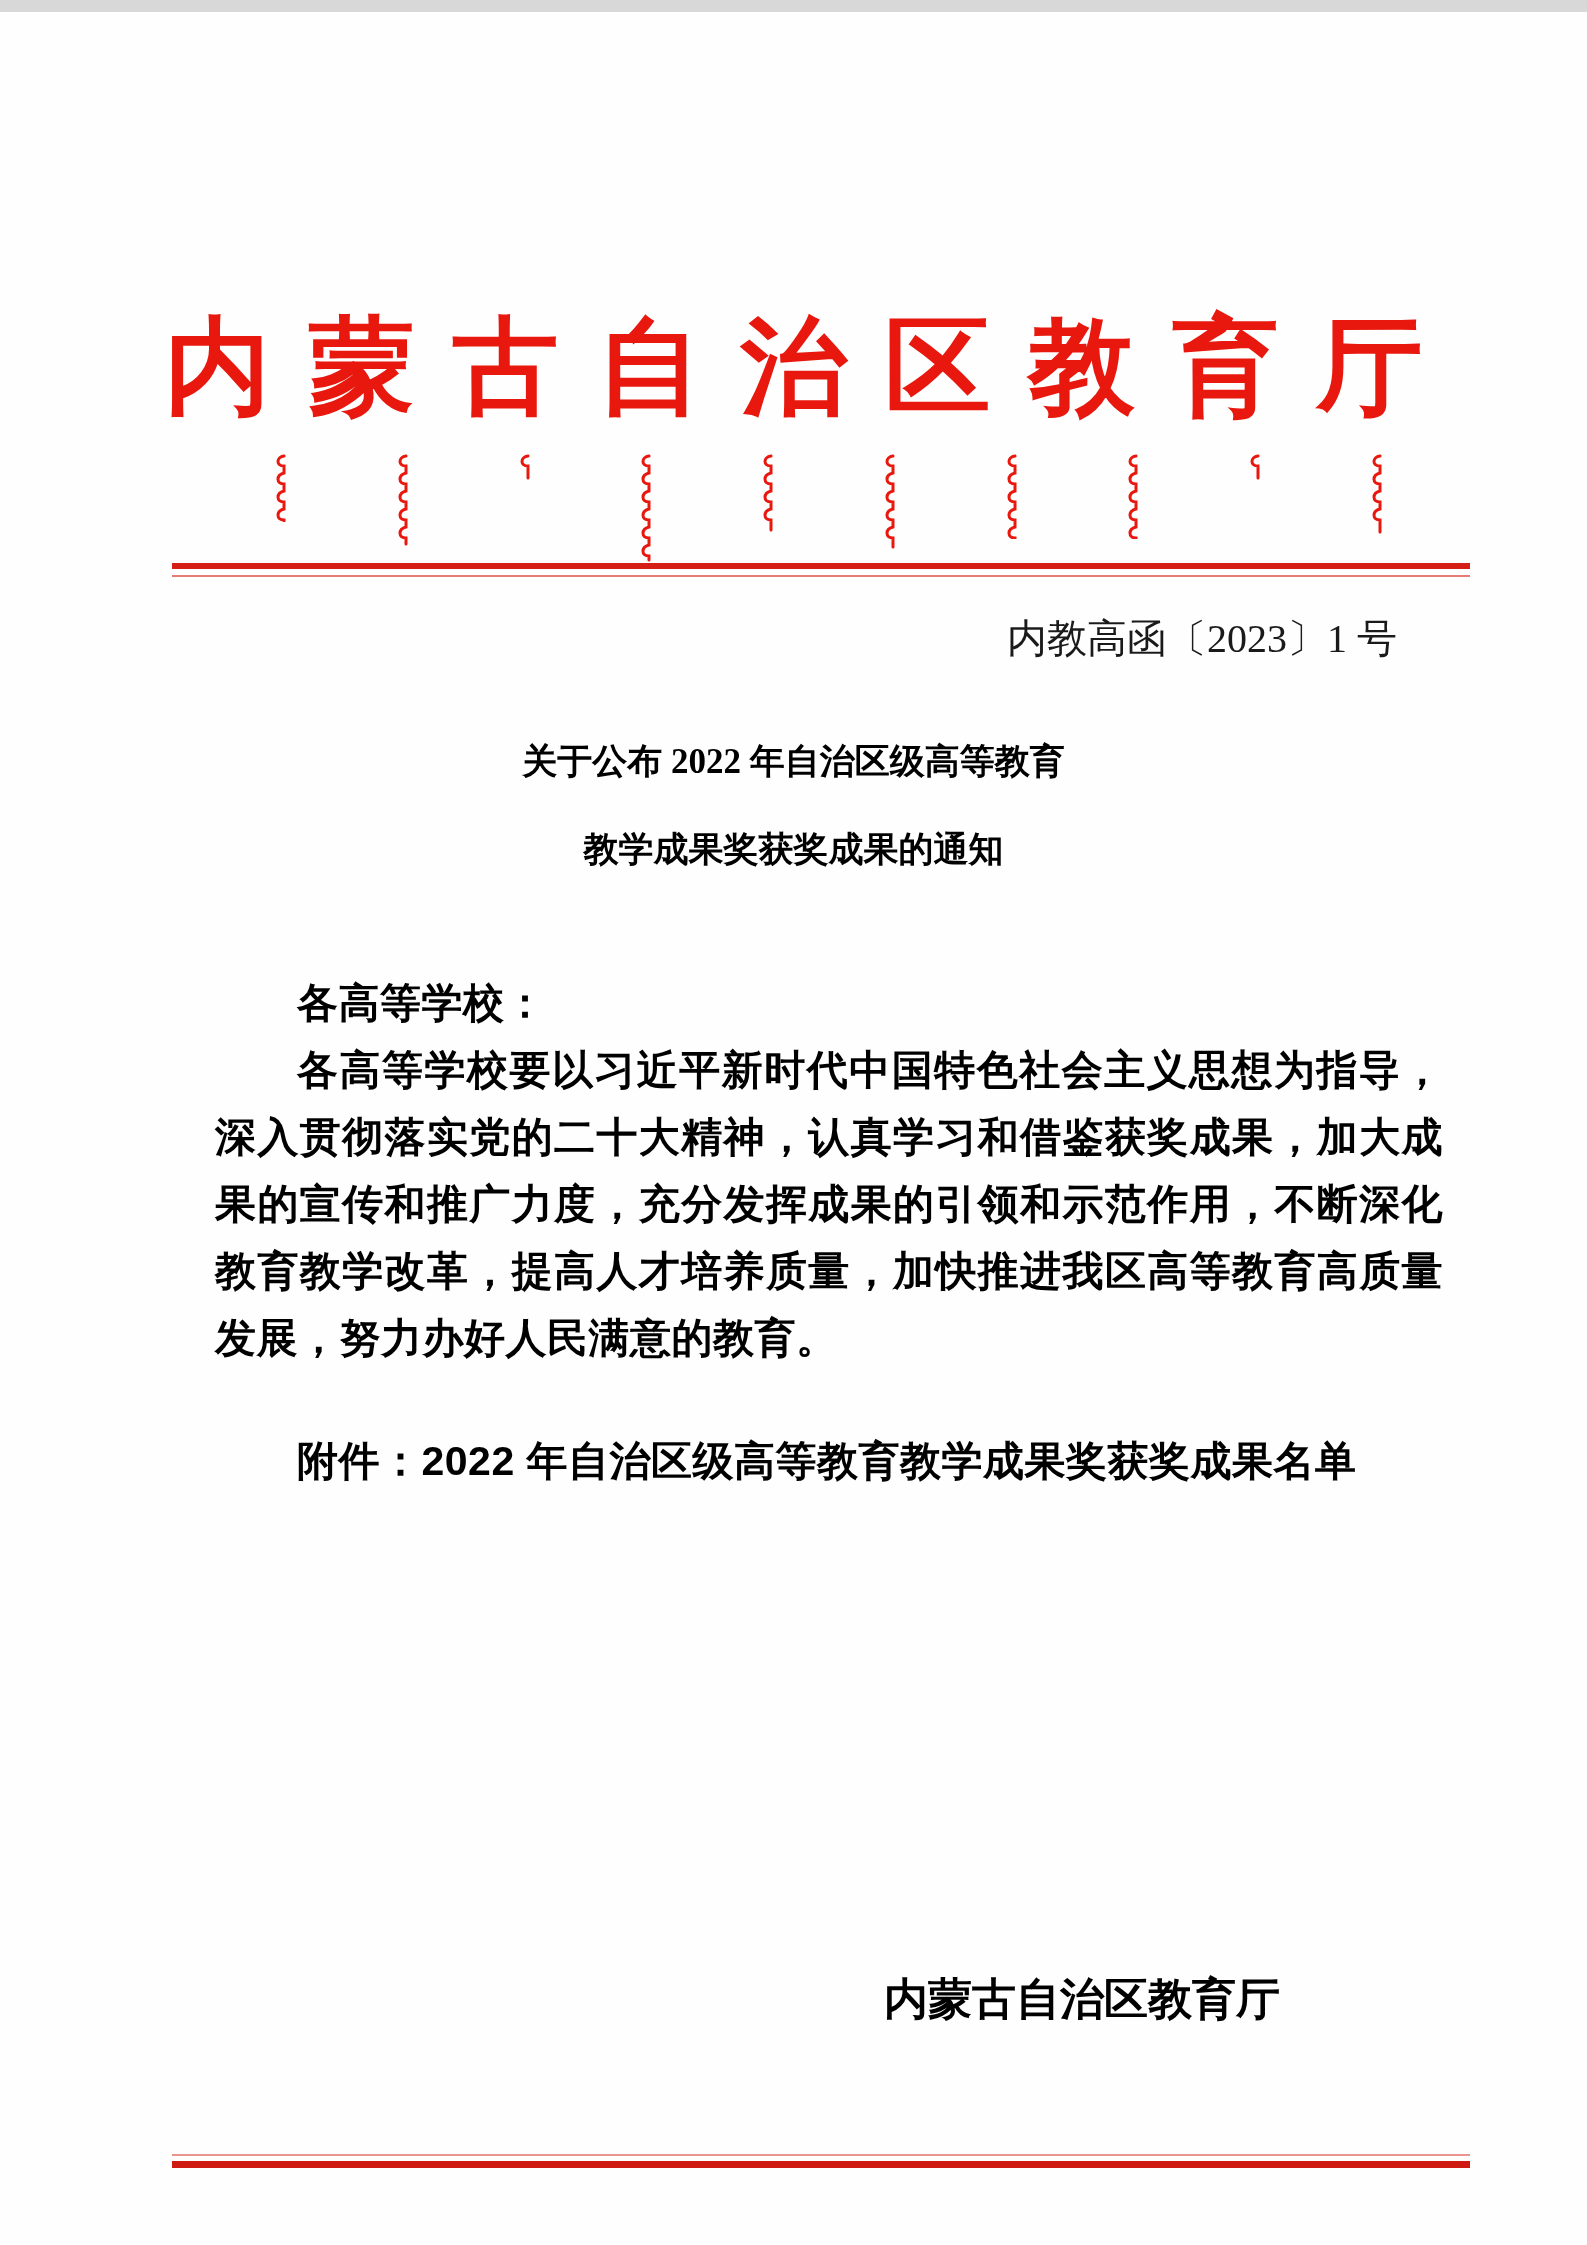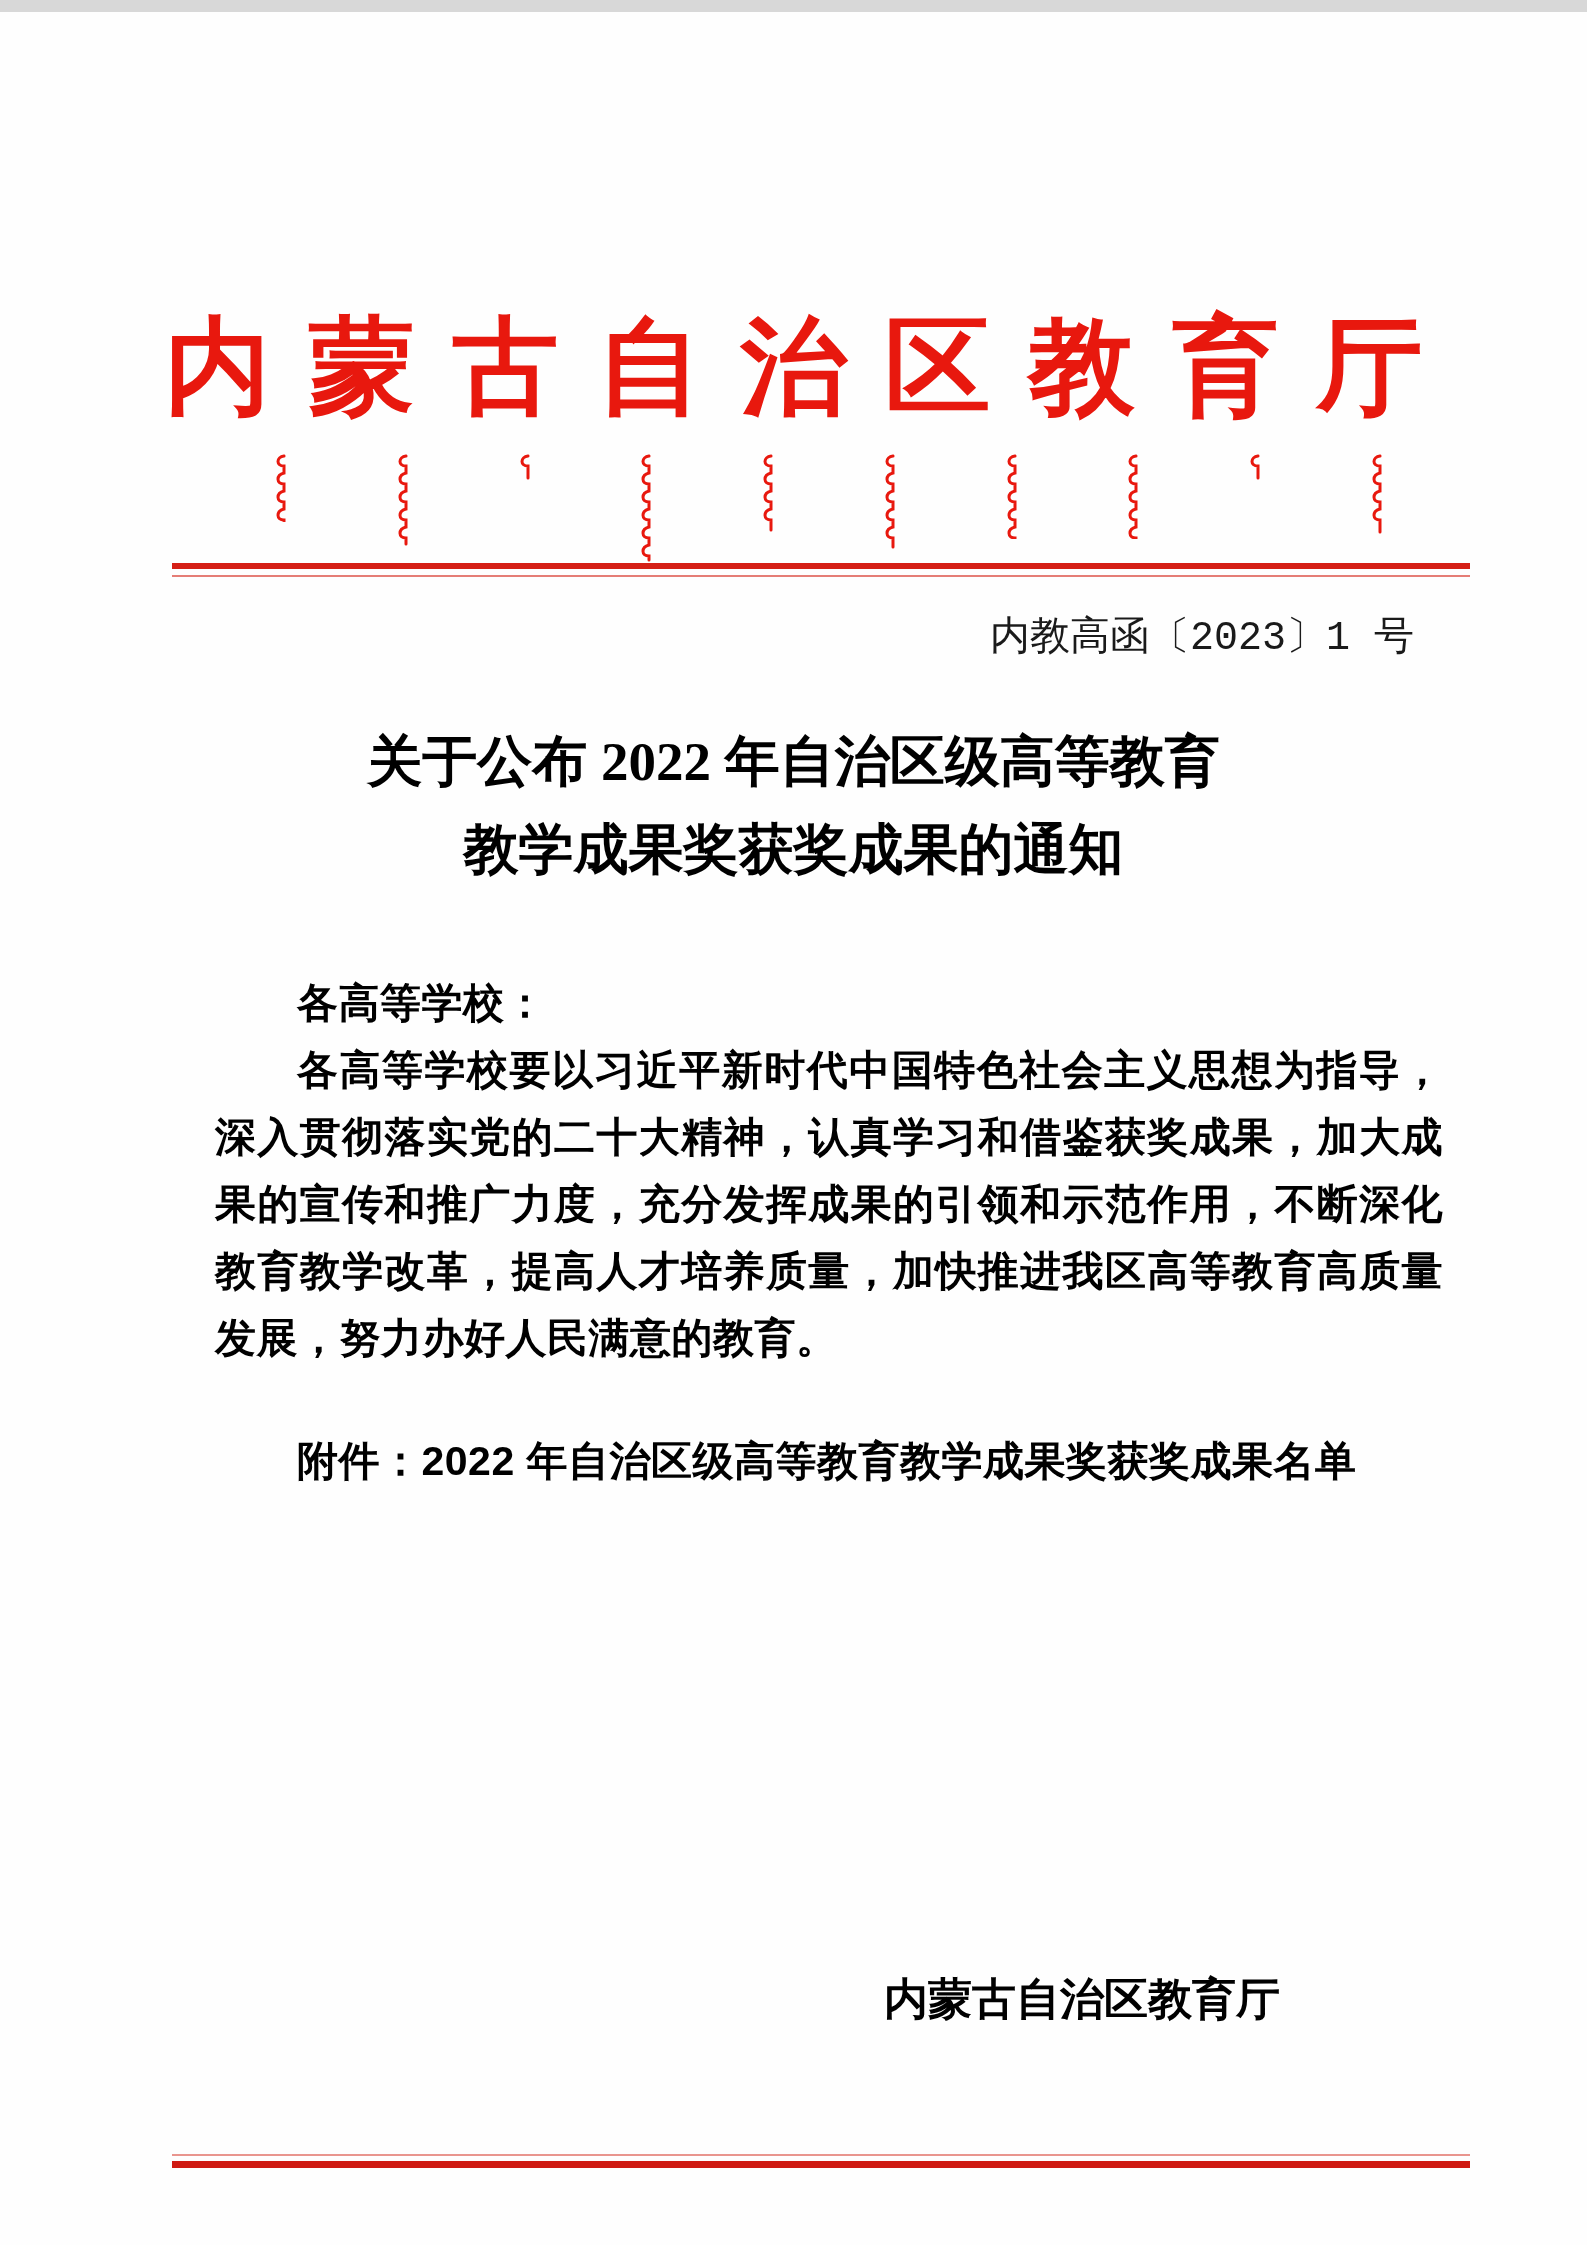--- a/index.html
+++ b/index.html
@@ -46,40 +46,40 @@
   .rule { position: absolute; left: 172px; width: 1298px; }
   .rule-top-thick    { top: 551px;  height: 6px; background: #d51f16; }
   .rule-top-thin     { top: 563px;  height: 2px; background: #e57d76; }
   .rule-bottom-thin  { top: 2142px; height: 2px; background: #e9958e; }
   .rule-bottom-thick { top: 2149px; height: 7px; background: #cf1a12; }
 
   
   .doc-number {
     position: absolute;
     top: 603px;
-    left: 17px;
+    left: 0;
     width: 1397px;
     text-align: right;
-    font-family: Liberation Mono, monospace;
+    font-family: Liberation Serif, serif;
     font-size: 40px;
     line-height: 48px;
     color: #1a1a1a;
     white-space: nowrap;
   }
 
   
   .doc-title {
     position: absolute;
     top: 706px;
     left: 0;
     width: 100%;
     text-align: center;
     font-family: "Liberation Serif", "DejaVu Serif", serif;
     font-weight: 900;
-    font-size: 55px;
+    font-size: 35px;
     line-height: 88px;
     color: #000;
   }
 
   
   .doc-body {
     position: absolute;
     top: 958px;
     left: 215px;
     width: 1228px;

